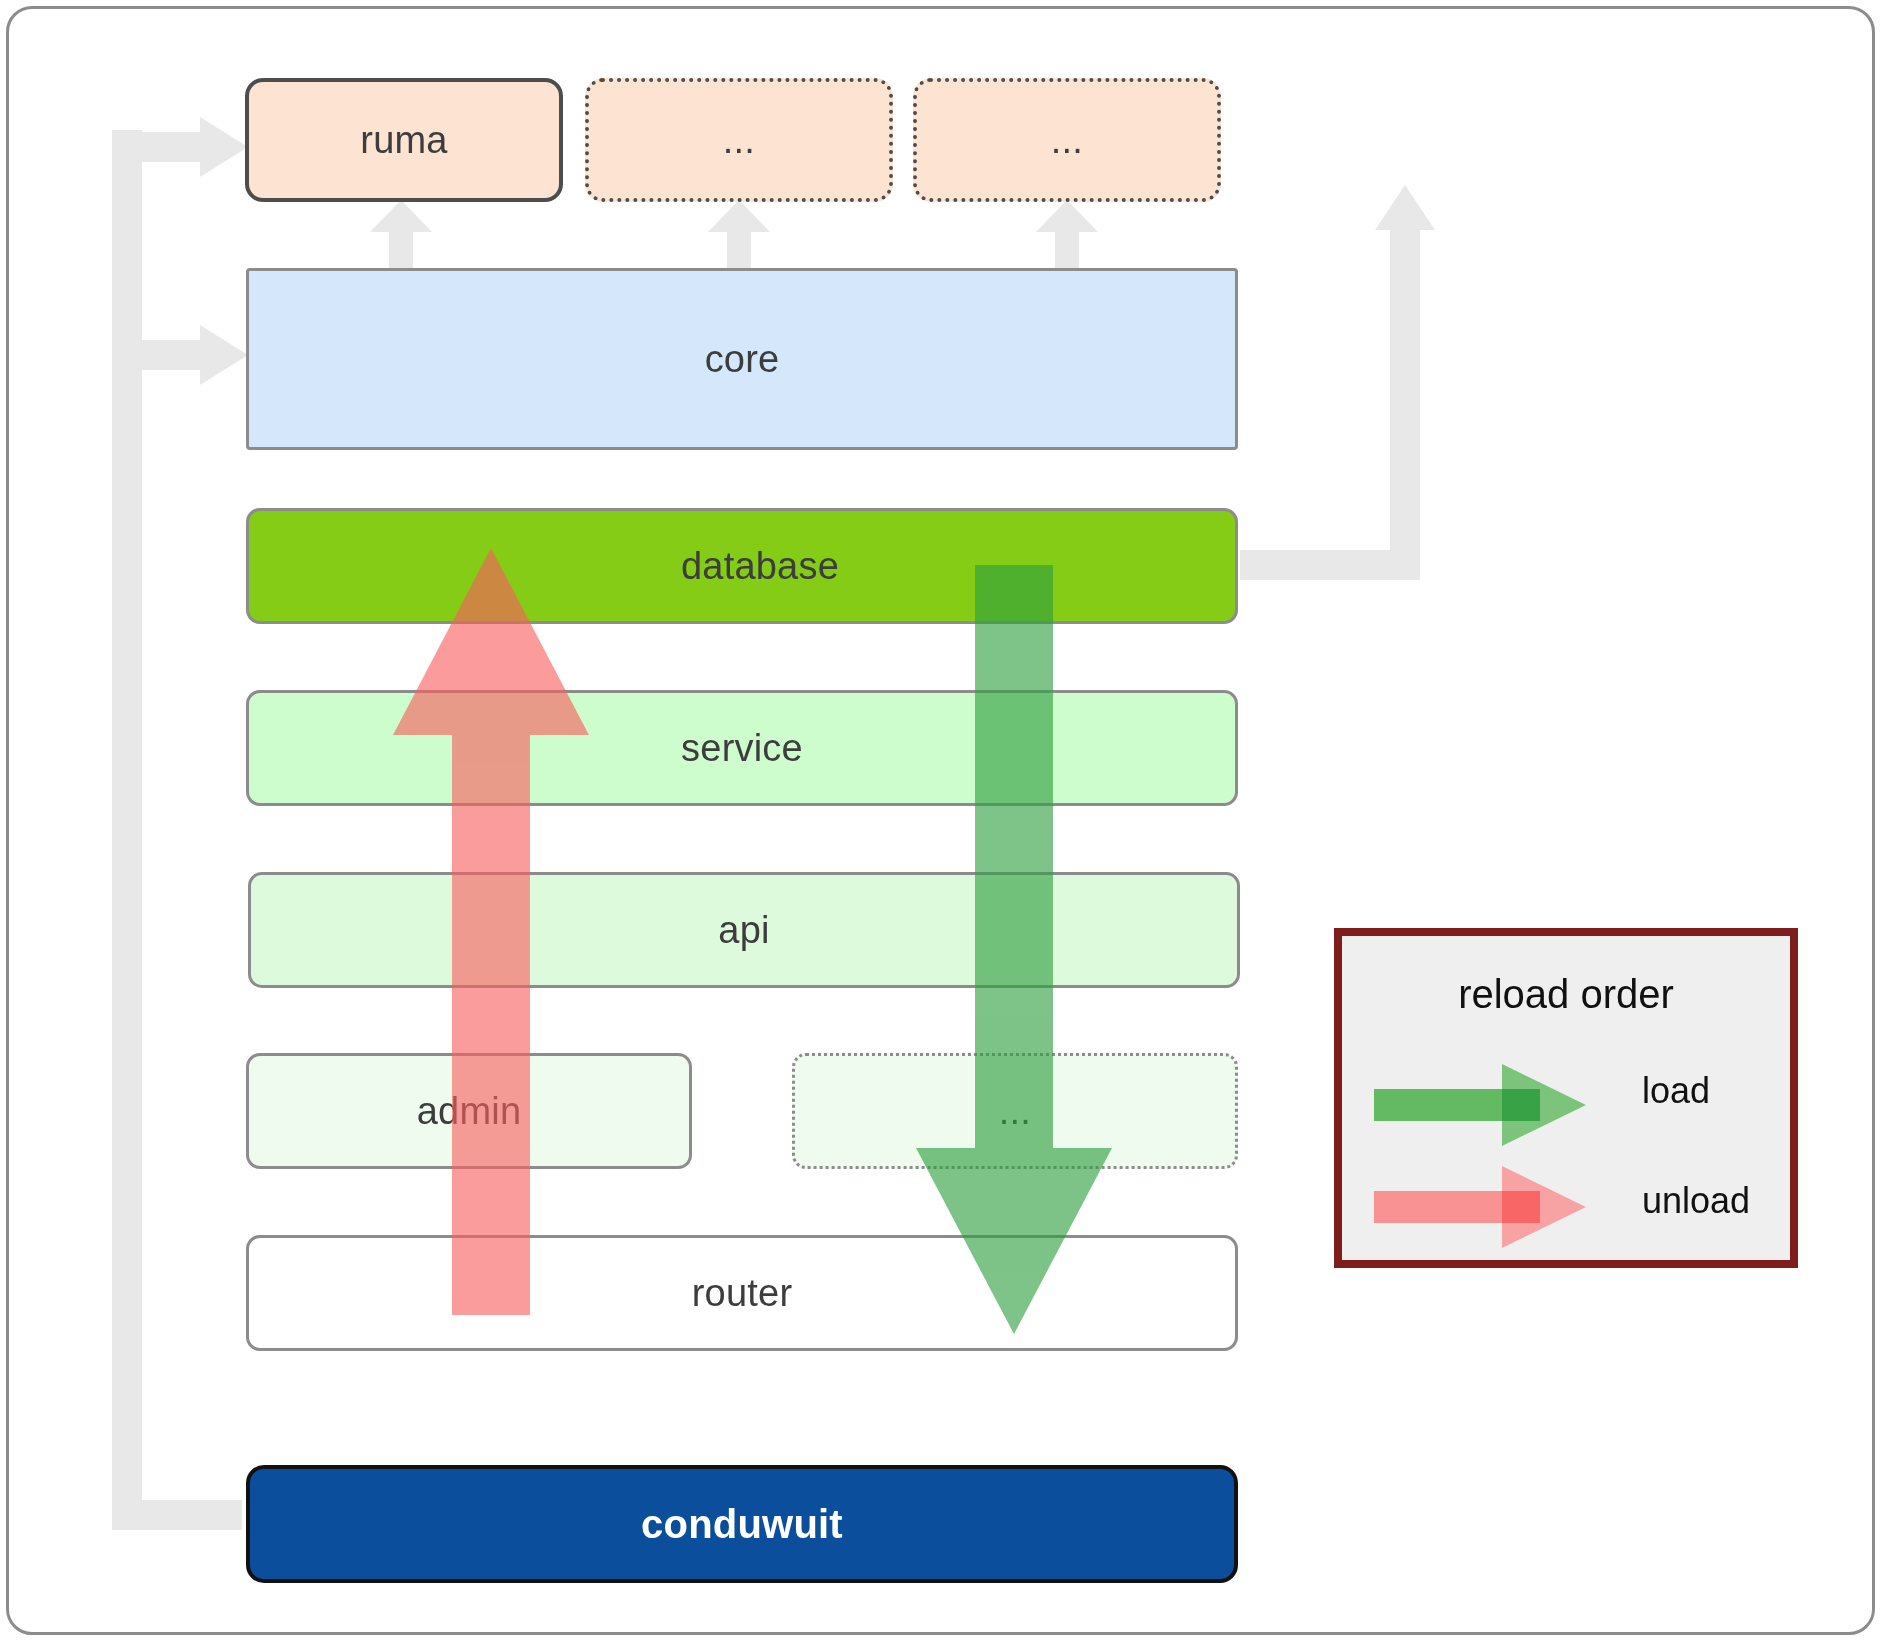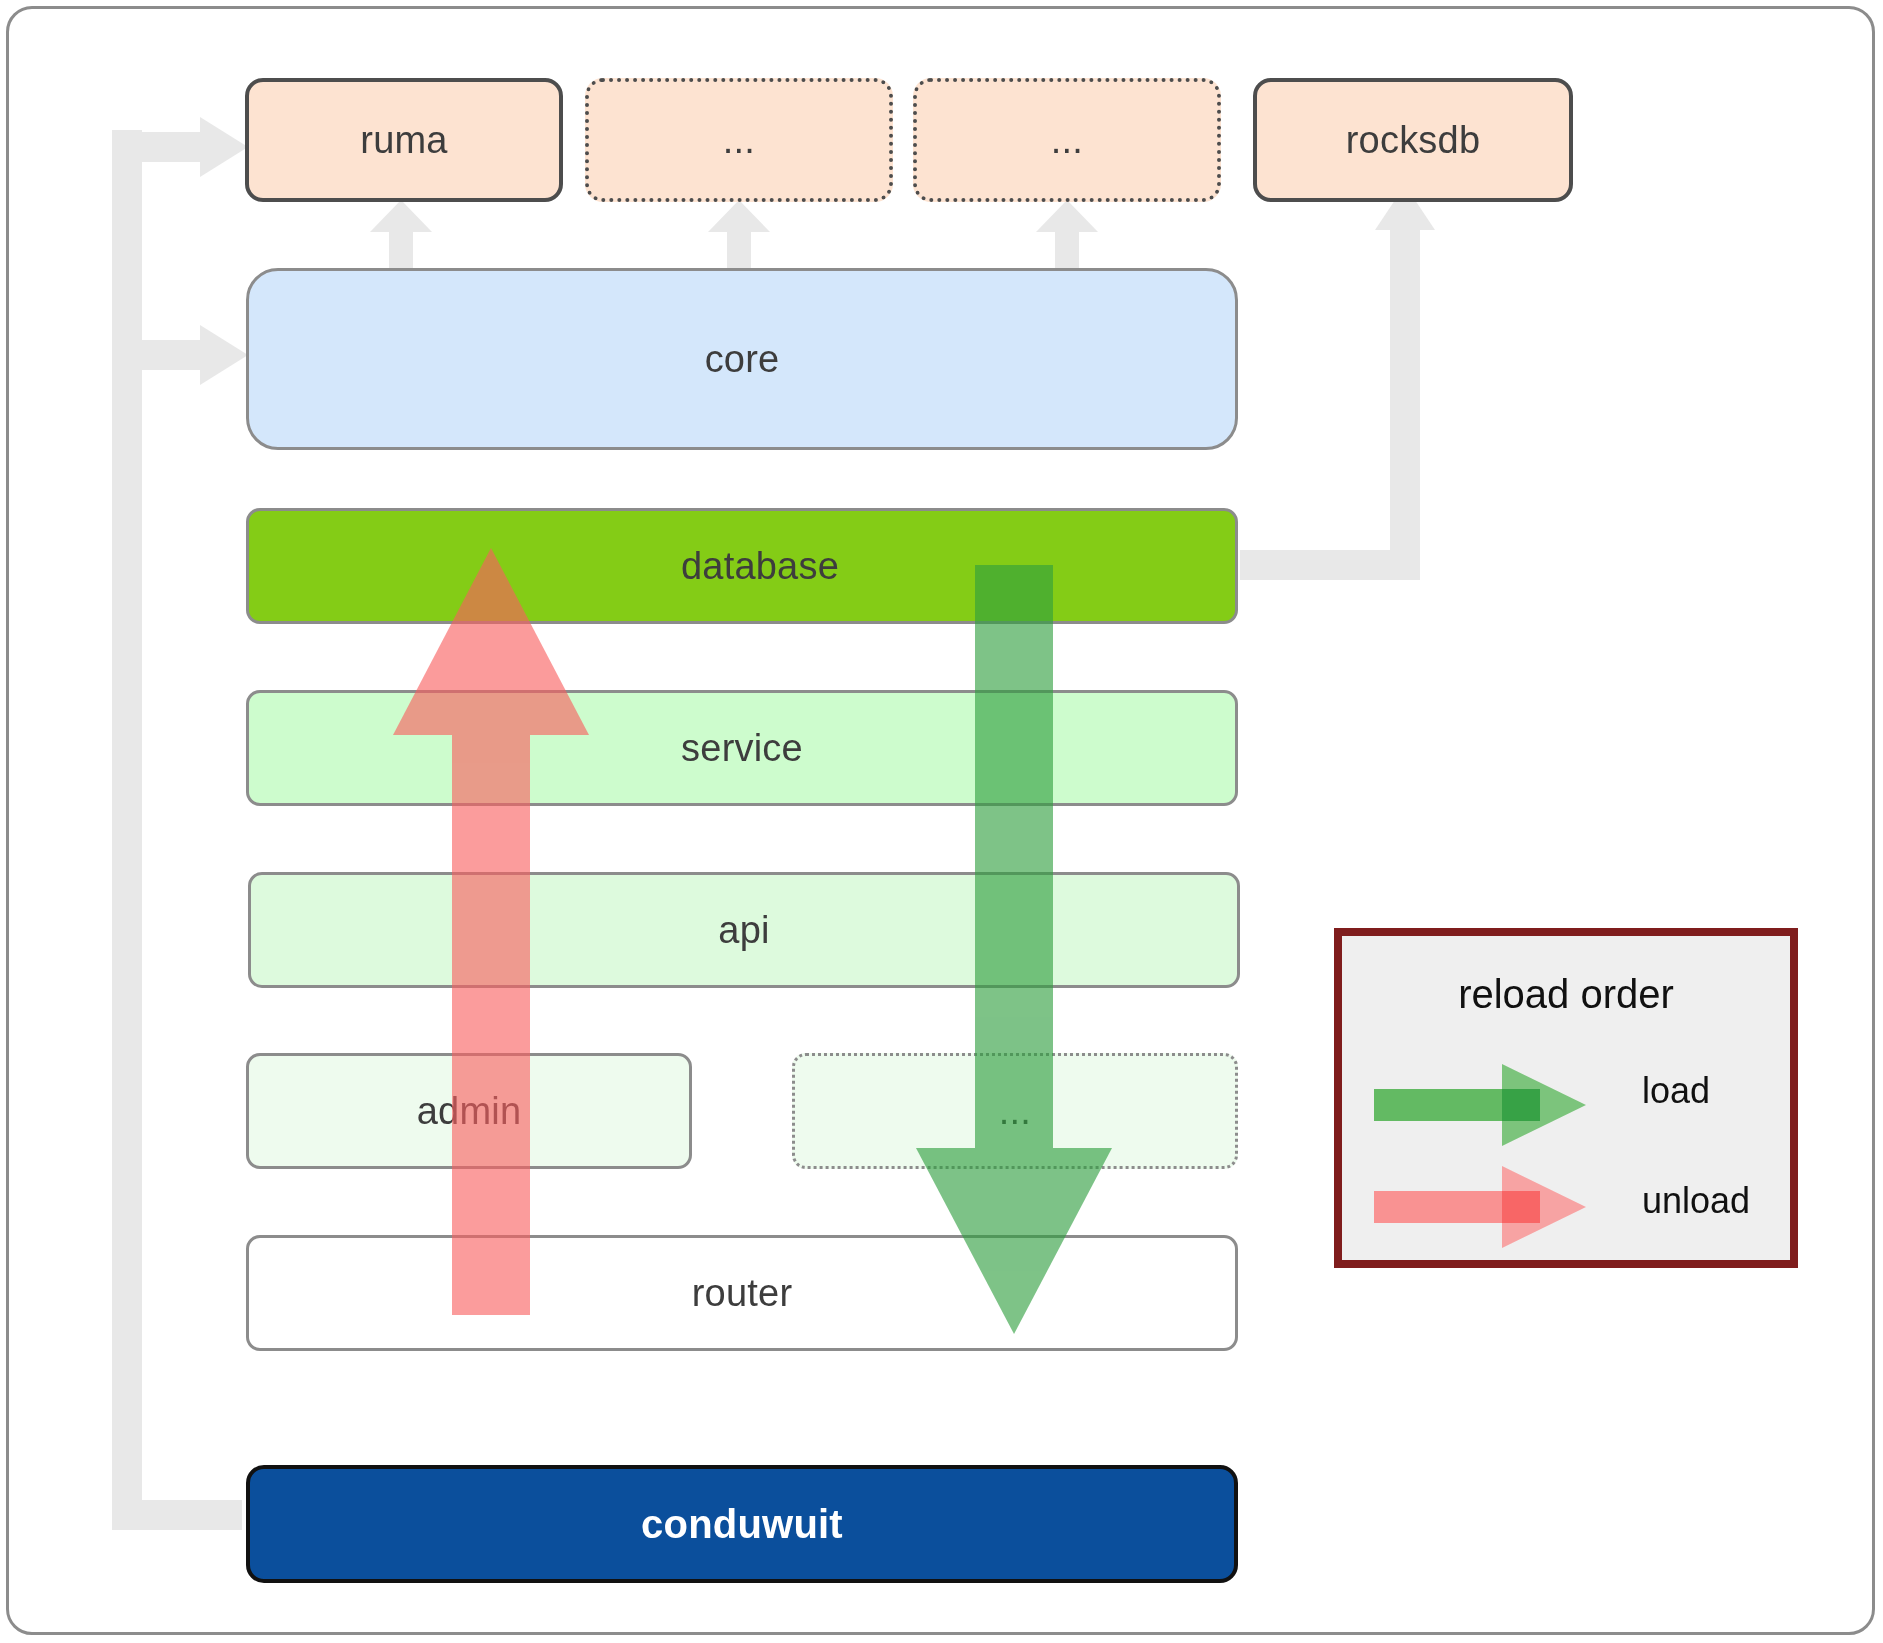--- a/index.html
+++ b/index.html
@@ -46,21 +46,21 @@
     border-radius: 18px;
   }
   .node.dep-dotted {
     background: #fde3d1;
     border: 4px dotted #4d4d4d;
     border-radius: 18px;
   }
   .node.core {
     background: #d4e7fb;
     border: 3px solid #8c8c8c;
-    border-radius: 32px;
+    border-radius: 4px;
   }
   .node.database {
     background: #84cc16;
     border: 3px solid #8c8c8c;
     padding-left: 36px;
   }
   .node.service {
     background: #cdfccd;
     border: 3px solid #8c8c8c;
   }
@@ -183,23 +183,20 @@
   </div>
 
   <div class="node dep-dotted" style="left:585px; top:78px; width:308px; height:124px;">
     <span class="lbl">...</span>
   </div>
 
   <div class="node dep-dotted" style="left:913px; top:78px; width:308px; height:124px;">
     <span class="lbl">...</span>
   </div>
 
-  <div class="node dep" style="left:1253px; top:78px; width:320px; height:124px;">
-    <span class="lbl">rocksdb</span>
-  </div>
 
   <div class="node core" style="left:246px; top:268px; width:992px; height:182px;">
     <span class="lbl">core</span>
   </div>
 
   <div class="node database" style="left:246px; top:508px; width:992px; height:116px;">
     <span class="lbl">database</span>
   </div>
 
   <div class="node service" style="left:246px; top:690px; width:992px; height:116px;">

